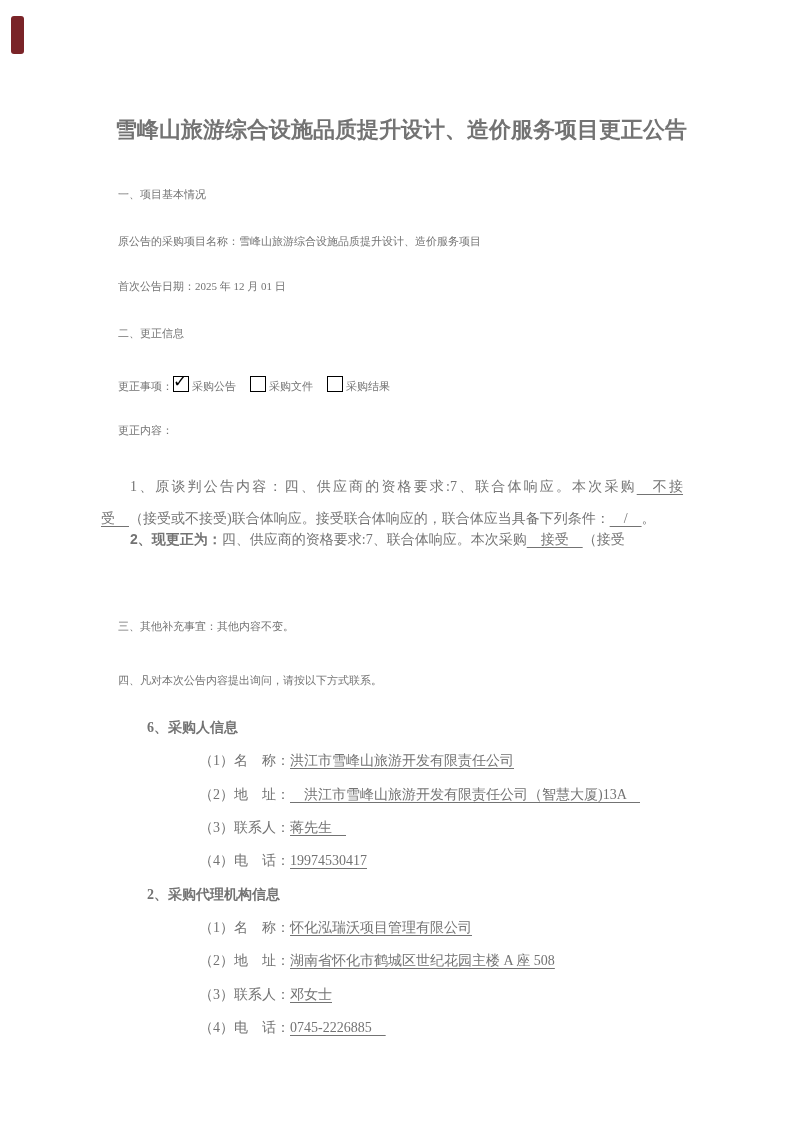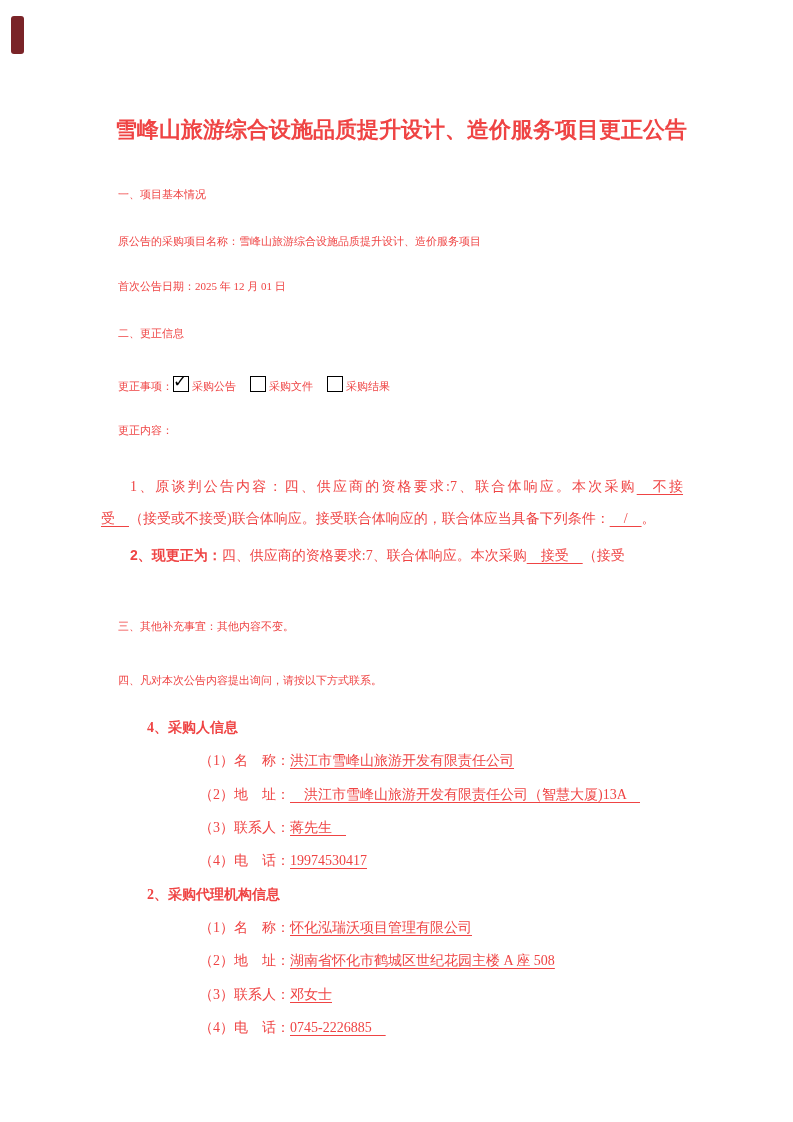--- a/index.html
+++ b/index.html
@@ -1,20 +1,20 @@
 <!DOCTYPE html>
 <html><head>
 <meta charset="utf-8">
 <style>
   html,body{margin:0;padding:0;background:#ffffff;}
   .page{
     position:relative;
     width:793px;height:1122px;
     background:#ffffff;
-    color:#ef4444;
+    color:#737373;
     font-family:"Liberation Serif","DejaVu Serif",serif;
     overflow:hidden;
   }
   .red-marker{
     position:absolute;left:11px;top:16px;width:13px;height:38px;
     border-radius:3px;
   }
   .doc-title{
     position:absolute;left:115px;top:116px;width:600px;
     font-family:"Liberation Sans","DejaVu Sans",sans-serif;
@@ -82,30 +82,30 @@
     <span>更正事项：</span><span><span class="opt"><span class="cb checked"></span><span>采购公告</span></span><span class="opt"><span class="cb"></span><span>采购文件</span></span><span class="opt"><span class="cb"></span><span>采购结果</span></span></span>
   </div>
 
   <div class="line" style="top:419px">更正内容：</div>
 
   <div class="para" style="top:471px">
       <div class="para-line"><span>1、原谈判公告内容：四、供应商的资格要求:7、联合体响应。本次采购</span><span class="u">　不接</span></div>
       <div class="para-line"><span class="u">受　</span><span>（接受或不接受)联合体响应。接受联合体响应的，联合体应当具备下列条件：</span><span class="u">　/　</span><span>。</span></div>
     </div>
 
-  <div class="para" style="top:539px">
+  <div class="para" style="top:523px">
       <div class="para-line"><span class="b">2、现更正为：</span><span>四、供应商的资格要求:7、联合体响应。本次采购</span><span class="u">　接受　</span><span>（接受</span></div>
     </div>
 
   <div class="line" style="top:615px">三、其他补充事宜：其他内容不变。</div>
 
   <div class="line" style="top:669px">四、凡对本次公告内容提出询问，请按以下方式联系。</div>
 
   <div class="contacts">
-      <div class="c-heading">4、采购人信息</div>
+      <div class="c-heading">6、采购人信息</div>
       <div class="c-row"><span class="c-label">（1）名　称：</span><span class="c-value">洪江市雪峰山旅游开发有限责任公司</span></div>
       <div class="c-row"><span class="c-label">（2）地　址：</span><span class="c-value">　洪江市雪峰山旅游开发有限责任公司（智慧大厦)13A　</span></div>
       <div class="c-row"><span class="c-label">（3）联系人：</span><span class="c-value">蒋先生　</span></div>
       <div class="c-row"><span class="c-label">（4）电　话：</span><span class="c-value">19974530417</span></div>
       <div class="c-heading">2、采购代理机构信息</div>
       <div class="c-row"><span class="c-label">（1）名　称：</span><span class="c-value">怀化泓瑞沃项目管理有限公司</span></div>
       <div class="c-row"><span class="c-label">（2）地　址：</span><span class="c-value">湖南省怀化市鹤城区世纪花园主楼 A 座 508</span></div>
       <div class="c-row"><span class="c-label">（3）联系人：</span><span class="c-value">邓女士</span></div>
       <div class="c-row"><span class="c-label">（4）电　话：</span><span class="c-value">0745-2226885　</span></div>
     </div>

